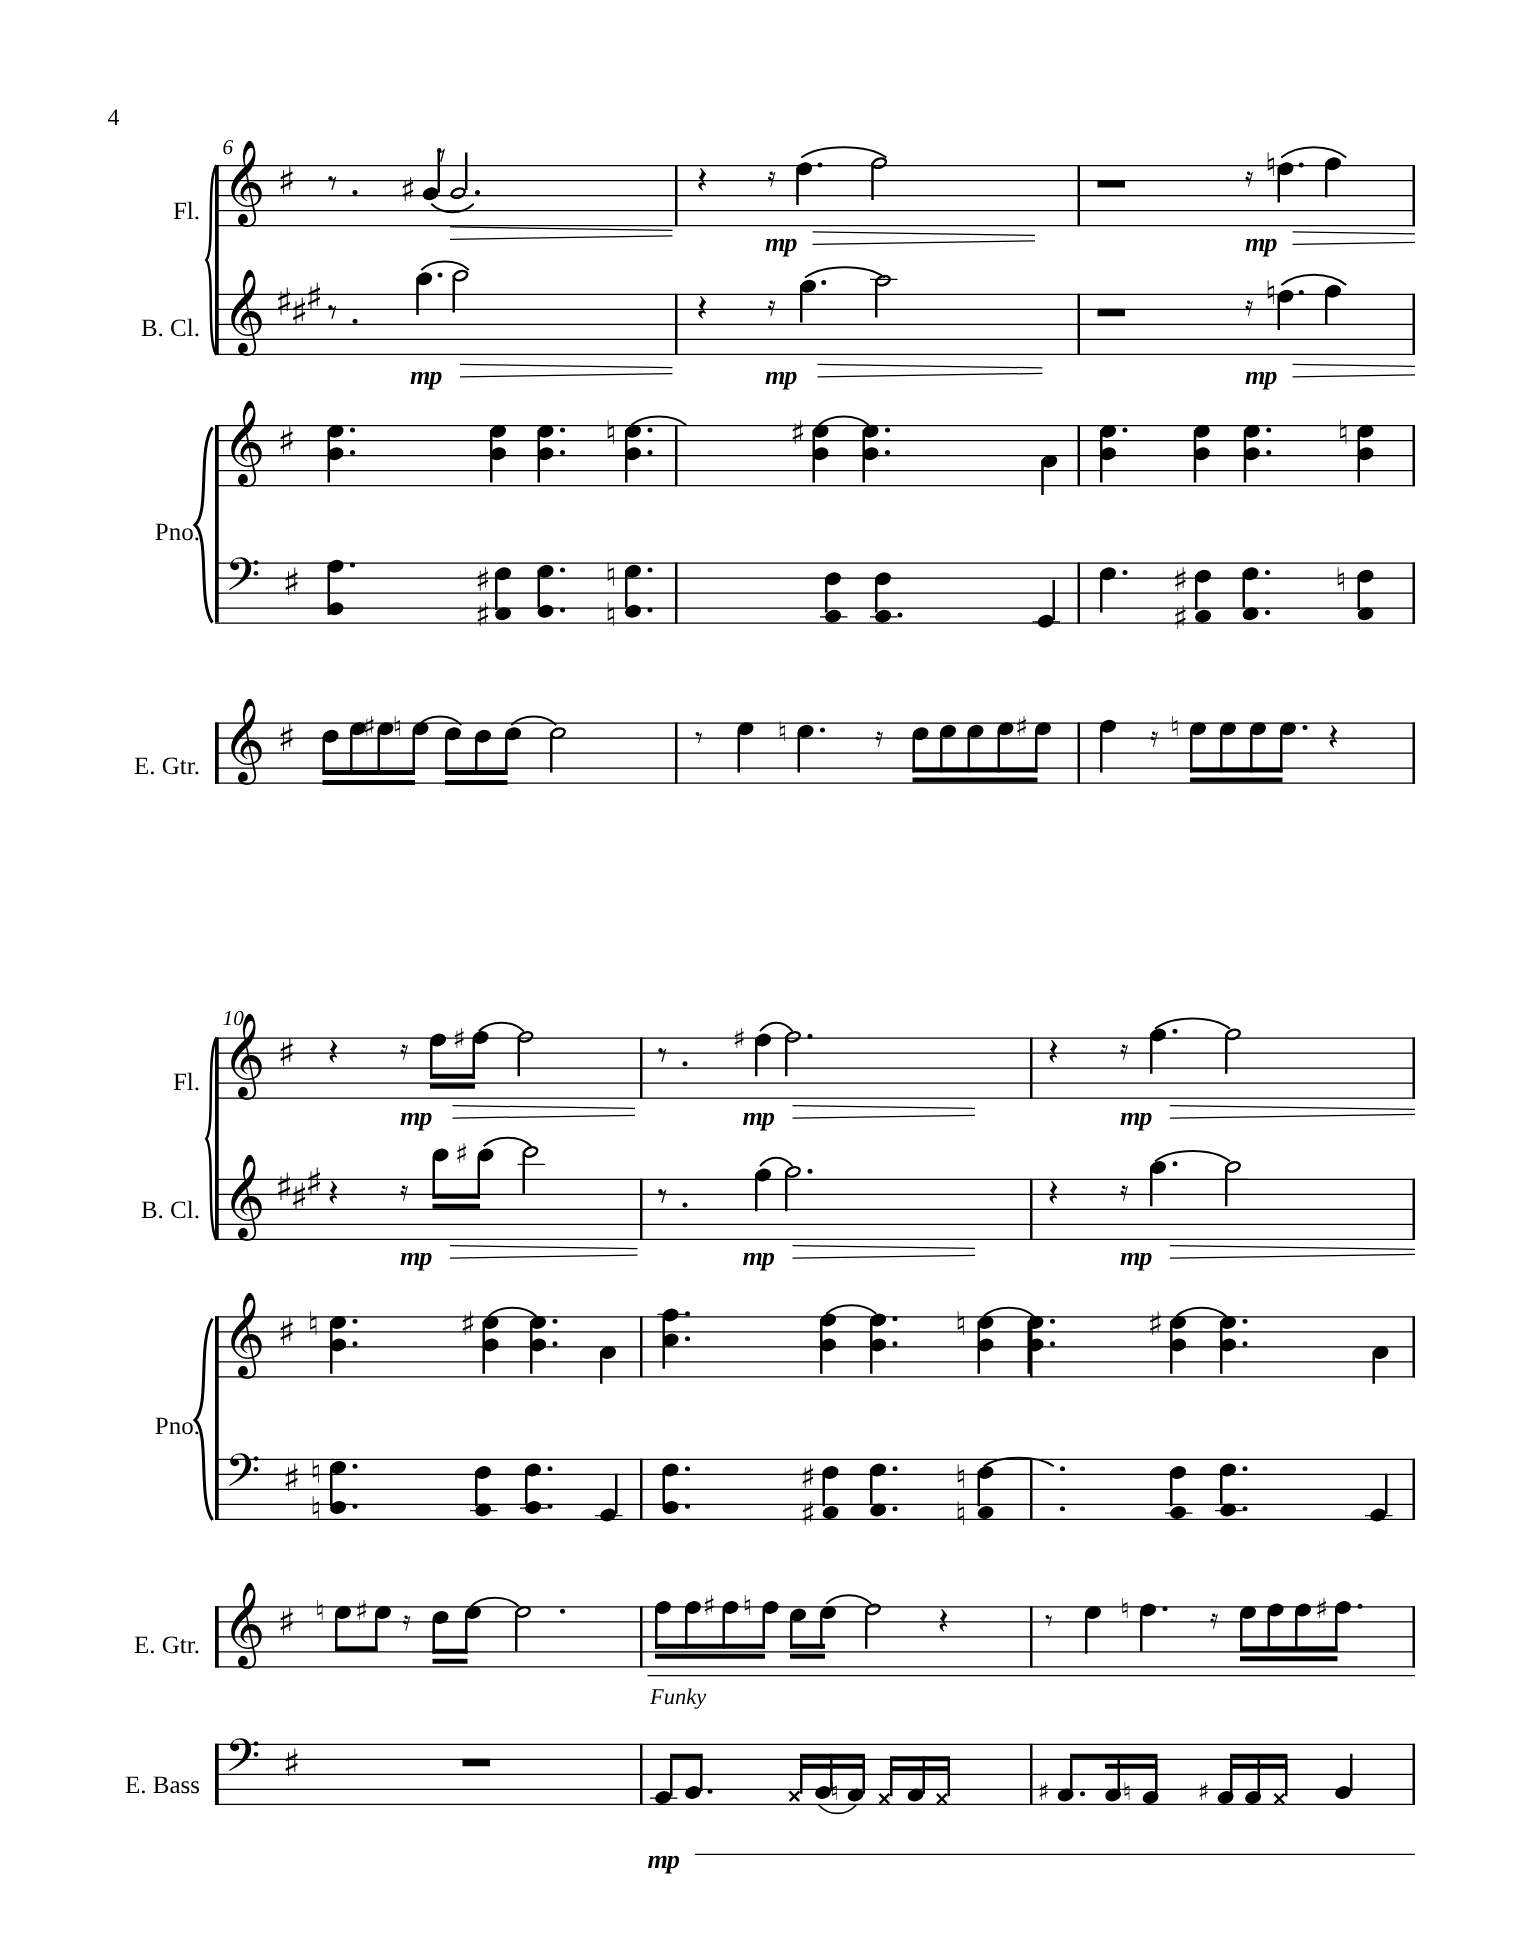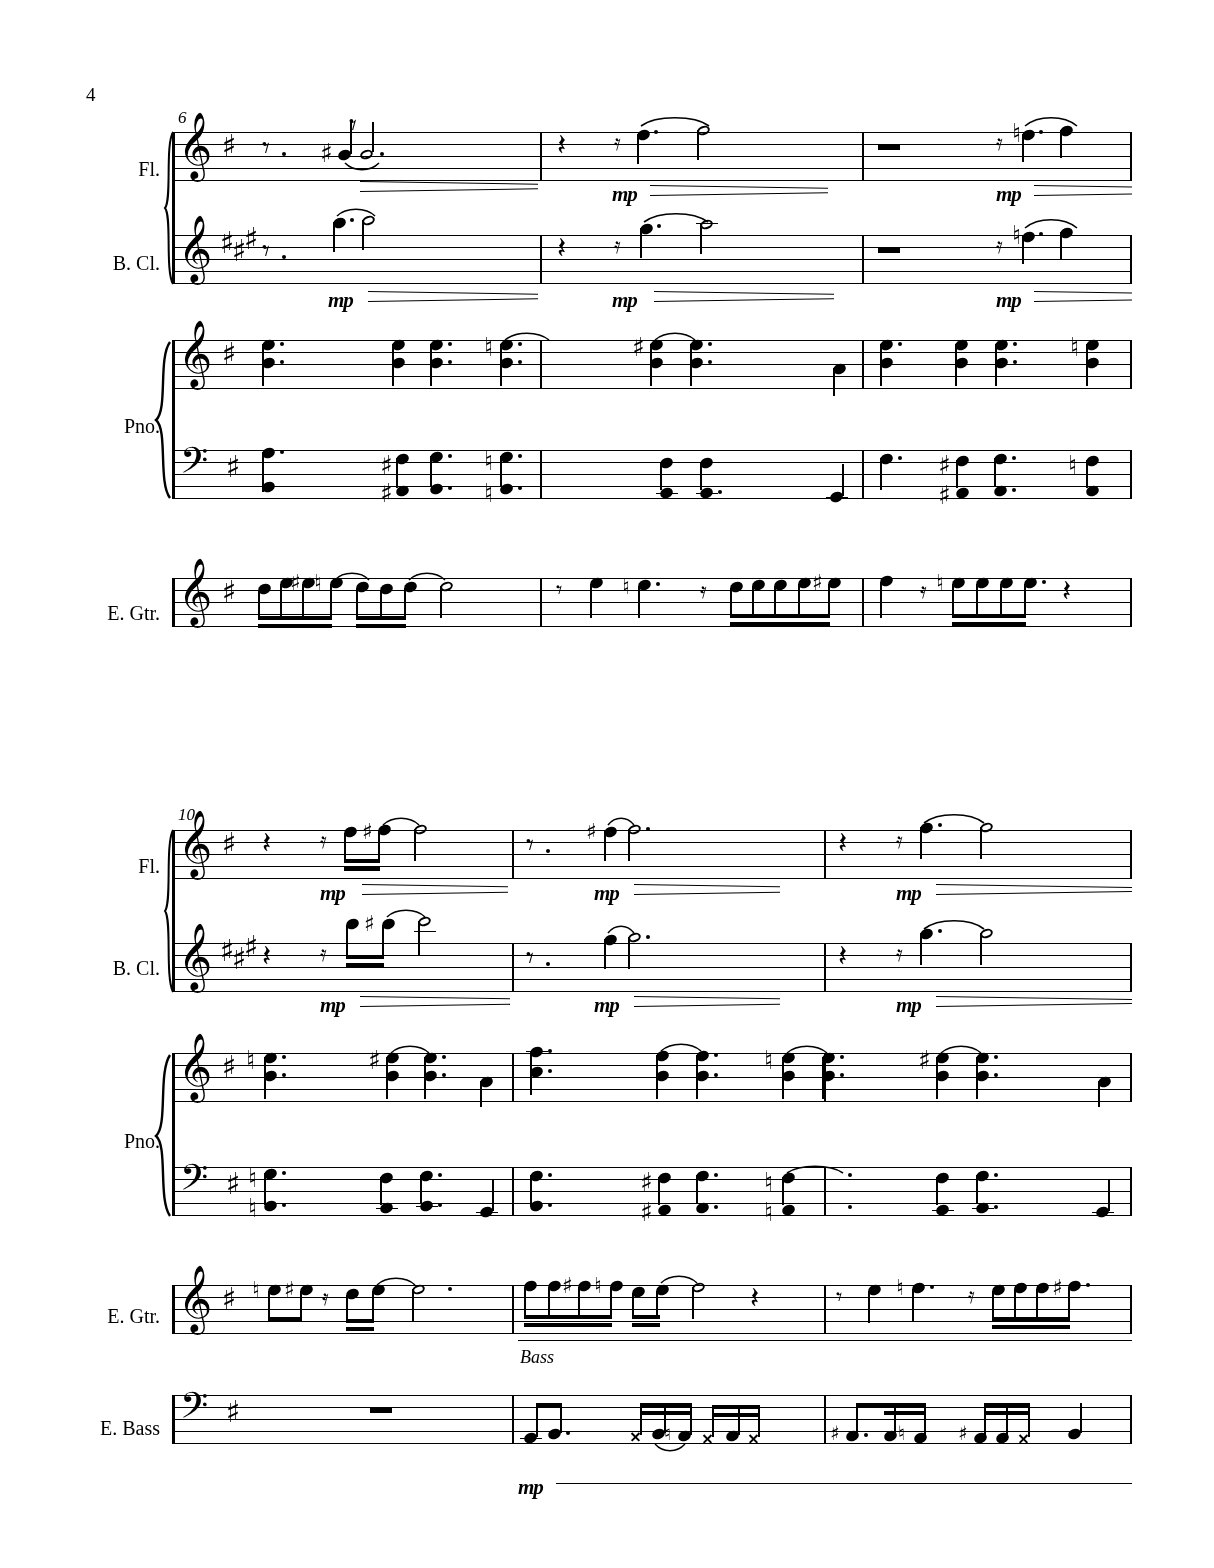--- a/index.html
+++ b/index.html
@@ -1070,21 +1070,21 @@
   <div class="stem" style="left:1036px; top:494px; height:32px;"></div>
   <div class="stem" style="left:1068px; top:492px; height:34px;"></div>
   <div class="beam" style="left:992px; top:522px; width:78px;"></div>
   <div class="beam" style="left:992px; top:530px; width:78px;"></div>
   <div class="dot" style="left:1086px; top:488px;"></div>
 
   <div class="barline" style="left:1130px; top:490px; height:49px;"></div>
 
   <div class="long-line" style="left:518px; top:545px; width:614px;"></div>
 
-  <div class="expr" style="left:520px; top:552px;">Bass</div>
+  <div class="expr" style="left:520px; top:552px;">Funky</div>
   <div class="inst-label" style="left:10px; top:622px; width:150px;">E. Bass</div>
   <div class="group-bar" style="left:172px; top:600px; height:49px;"></div>
   <div class="staff" style="left:172px; top:600px; width:960px;">
     <div class="line"></div>
       <div class="line"></div>
       <div class="line"></div>
       <div class="line"></div>
       <div class="line"></div>
   </div>
   <div class="glyph clef-bass" style="left:180px; top:593px;">𝄢</div>

